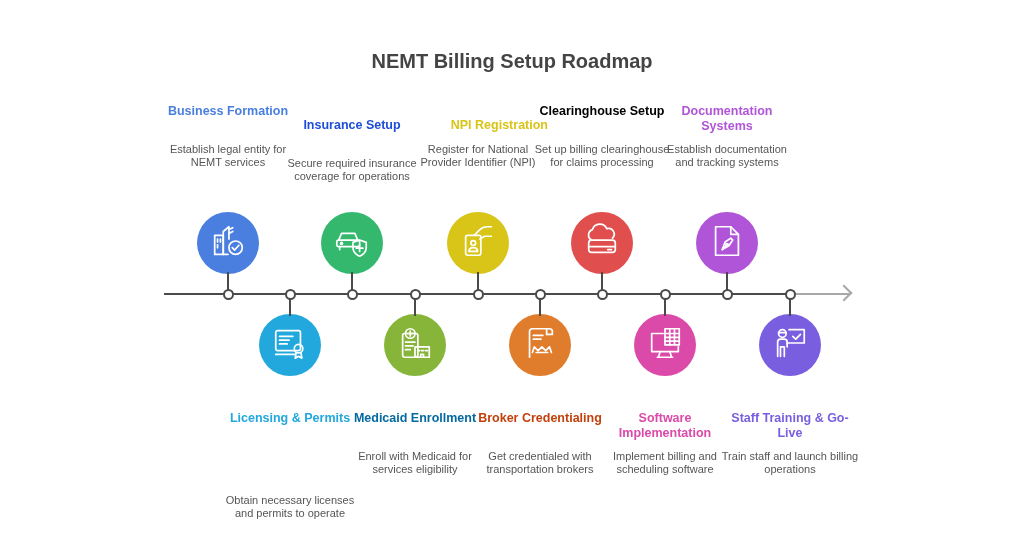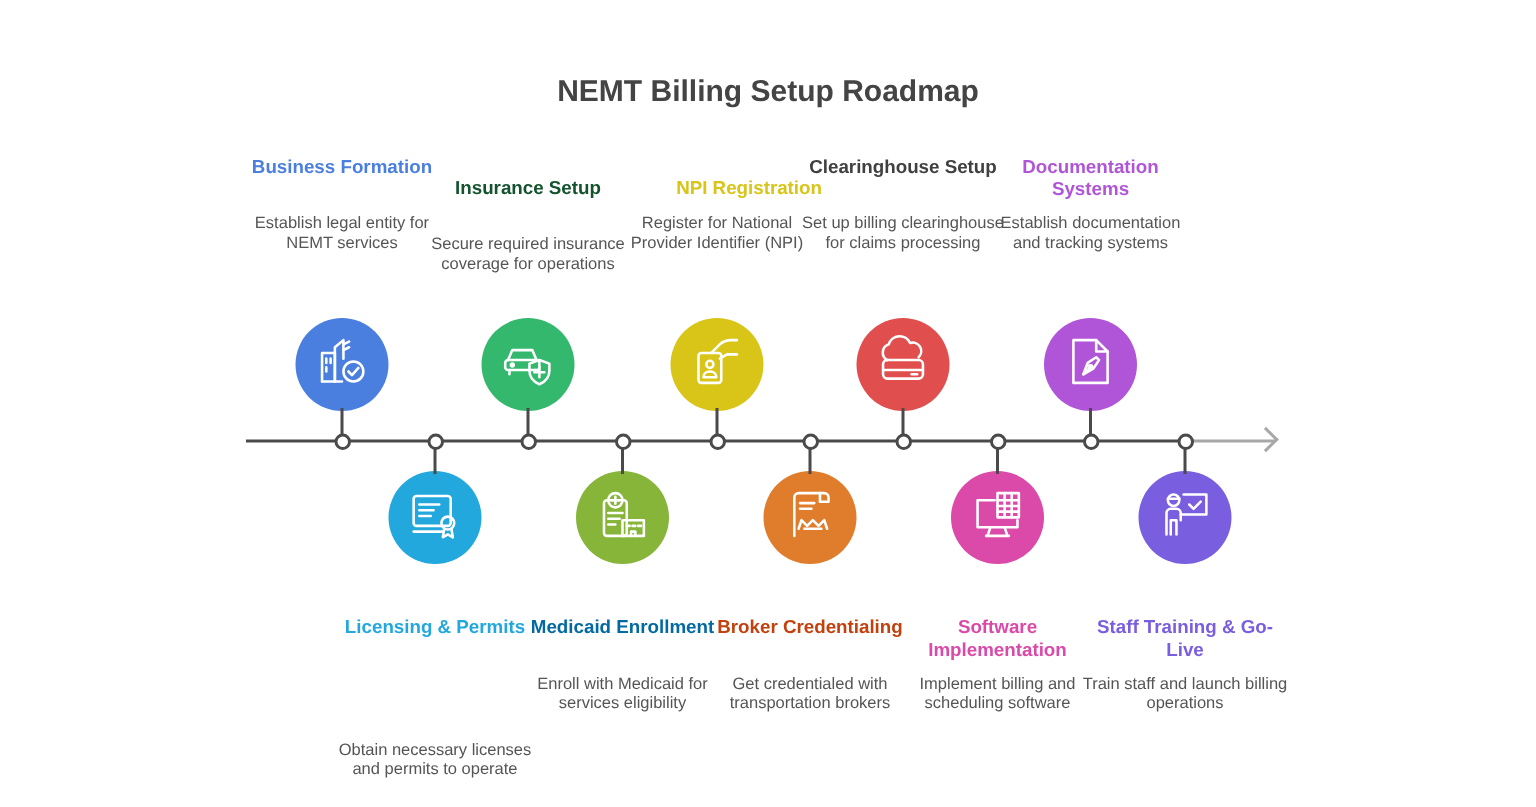--- a/index.html
+++ b/index.html
@@ -50,21 +50,21 @@
             <rect x="5" y="7" width="26" height="21" rx="2"></rect>
             <path d="M9 13h14M9 17h10M9 21h8M5 32h20"></path>
             <circle cx="29" cy="26" r="4.5"></circle>
             <path d="M26.5 30l-1 6 3.5-2 3.5 2-1-6"></path>
           </svg></span>
       </div>
     <div class="stem" style="left: 289px; top: 298px; height: 18px;"></div>
     <div class="dot" style="left: 284.5px; top: 288.5px;"></div>
   </div>
   <div class="step-wrap">
-    <div class="label" style="color: #14532d; left: 282px; top: 118px;">Insurance Setup</div>
+    <div class="label" style="color: #1d4ed8; left: 282px; top: 118px;">Insurance Setup</div>
     <div class="desc" style="left: 282px; top: 157px;">Secure required insurance coverage for operations</div>
     <div class="circle" style="background: rgb(51, 184, 110); left: 321px; top: 212px;">
         <span><svg viewBox="0 0 40 40" fill="none" stroke="#fff" stroke-width="1.8" stroke-linecap="round" stroke-linejoin="round">
             <path d="M6 19l3-7h14l3 7"></path>
             <rect x="4" y="19" width="24" height="7" rx="2"></rect>
             <circle cx="9" cy="22.5" r="1"></circle>
             <path d="M7 26v3M25 26v1"></path>
             <path d="M28 19l7 2.5v5c0 5-3.5 8-7 9.5-3.5-1.5-7-4.5-7-9.5v-5z"></path>
             <path d="M28 24v7M24.5 27.5h7"></path>
           </svg></span>
@@ -110,21 +110,21 @@
             <path d="M9 35V8a3 3 0 013-3h18a3 3 0 013 3v3h-6"></path>
             <path d="M27 11V5"></path>
             <path d="M13 12h10M13 16h8"></path>
             <path d="M14 24l4 4 4-4 4 4 4-4M14 24l-2 6M30 24l2 6M16 30h12"></path>
           </svg></span>
       </div>
     <div class="stem" style="left: 539px; top: 298px; height: 18px;"></div>
     <div class="dot" style="left: 534.5px; top: 288.5px;"></div>
   </div>
   <div class="step-wrap">
-    <div class="label" style="color: #404040; left: 532px; top: 104px;">Clearinghouse Setup</div>
+    <div class="label" style="color: #000000; left: 532px; top: 104px;">Clearinghouse Setup</div>
     <div class="desc" style="left: 532px; top: 143px;">Set up billing clearinghouse for claims processing</div>
     <div class="circle" style="background: rgb(224, 78, 78); left: 571px; top: 212px;">
         <span><svg viewBox="0 0 40 40" fill="none" stroke="#fff" stroke-width="1.8" stroke-linecap="round" stroke-linejoin="round">
             <path d="M9 19a6 6 0 011-11 8 8 0 0115-1 6 6 0 016 10"></path>
             <rect x="6" y="19" width="28" height="13" rx="3"></rect>
             <path d="M6 26h28M26 29h4"></path>
           </svg></span>
       </div>
     <div class="stem" style="left: 601px; top: 272px; height: 18px;"></div>
     <div class="dot" style="left: 596.5px; top: 288.5px;"></div>

